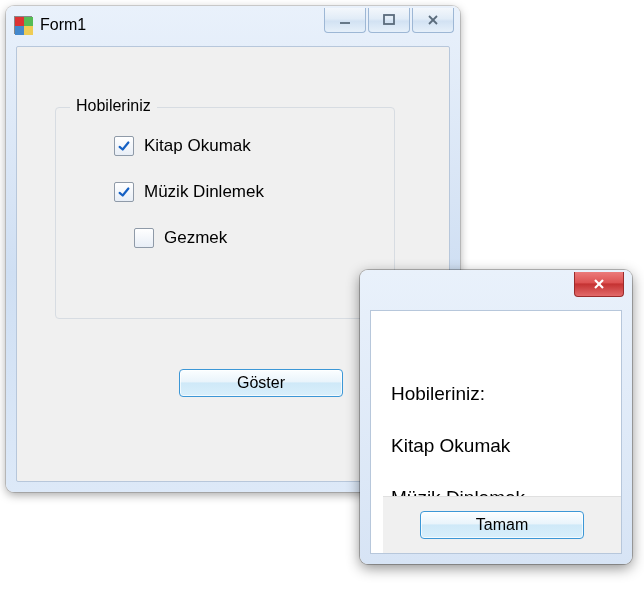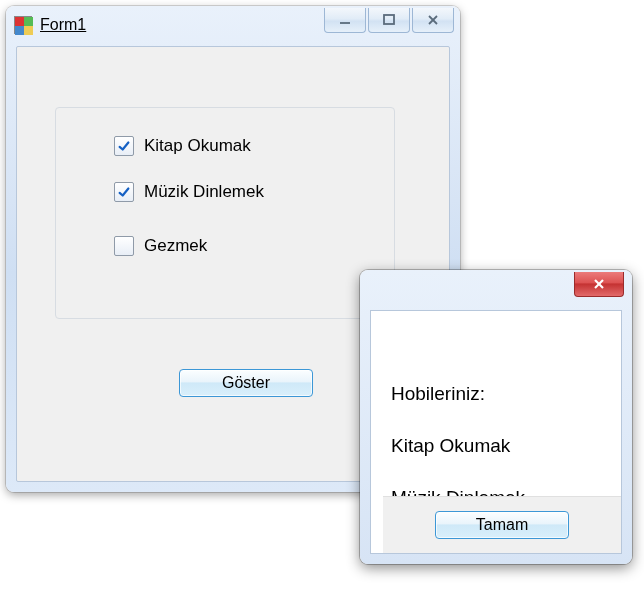--- a/index.html
+++ b/index.html
@@ -18,21 +18,20 @@
   
   .window {
     position: absolute;
     border-radius: 8px;
     box-shadow: 0 3px 10px rgba(0,0,0,0.35), 0 0 0 1px rgba(0,0,0,0.15);
     background: linear-gradient(to bottom,
                  #e9f1fb 0%,
                  #d7e4f5 40%,
                  #cfdff3 55%,
                  #dde9f8 100%);
-    text-decoration: underline;
   }
   .main-window {
     left: 6px;
     top: 6px;
     width: 454px;
     height: 486px;
   }
 
   .titlebar {
     position: relative;
@@ -123,39 +122,39 @@
   .cb-row {
     position: absolute;
     left: 58px;
     display: flex;
     align-items: center;
     gap: 10px;
     font-size: 17px;
   }
   .cb-row:nth-of-type(1){ top: 28px; }
   .cb-row:nth-of-type(2){ top: 74px; }
-  .cb-row:nth-of-type(3){ top: 128px; }
+  .cb-row:nth-of-type(3){ top: 120px; margin-left: 20px; }
 
   .checkbox {
     width: 18px;
     height: 18px;
     border: 1px solid #8f9aa8;
     border-radius: 2px;
     background: linear-gradient(to bottom,#fff,#e8eef6);
     display: flex;
     align-items: center;
     justify-content: center;
   }
   .checkbox svg { width:14px; height:14px; stroke:#1460c4; stroke-width:2.5; fill:none; stroke-linecap:round; stroke-linejoin:round; }
 
   
   .win-btn {
     display: inline-block;
     min-width: 100px;
-    padding: 4px 16px;
+    padding: 4px 31px;
     font-size: 16px;
     color: #000;
     text-align: center;
     border: 1px solid #3c97d6;
     border-radius: 4px;
     background: linear-gradient(to bottom,
        #fbfeff 0%,
        #eaf4fb 45%,
        #cfe9f8 50%,
        #d9effb 100%);
@@ -257,20 +256,21 @@
             <line x1="4" y1="4" x2="12" y2="12"></line>
             <line x1="12" y1="4" x2="4" y2="12"></line>
           </svg>
       </div>
     </div>
   </div>
 
   <div class="client">
 
     <div class="groupbox">
+      <span class="groupbox-legend">Hobileriniz</span>
 
       <div class="cb-row">
         <span class="checkbox">
           <svg viewBox="0 0 16 16">
               <polyline points="3,9 6.5,12 13,4"></polyline>
             </svg>
         </span>
         <span>Kitap Okumak</span>
       </div>
 

